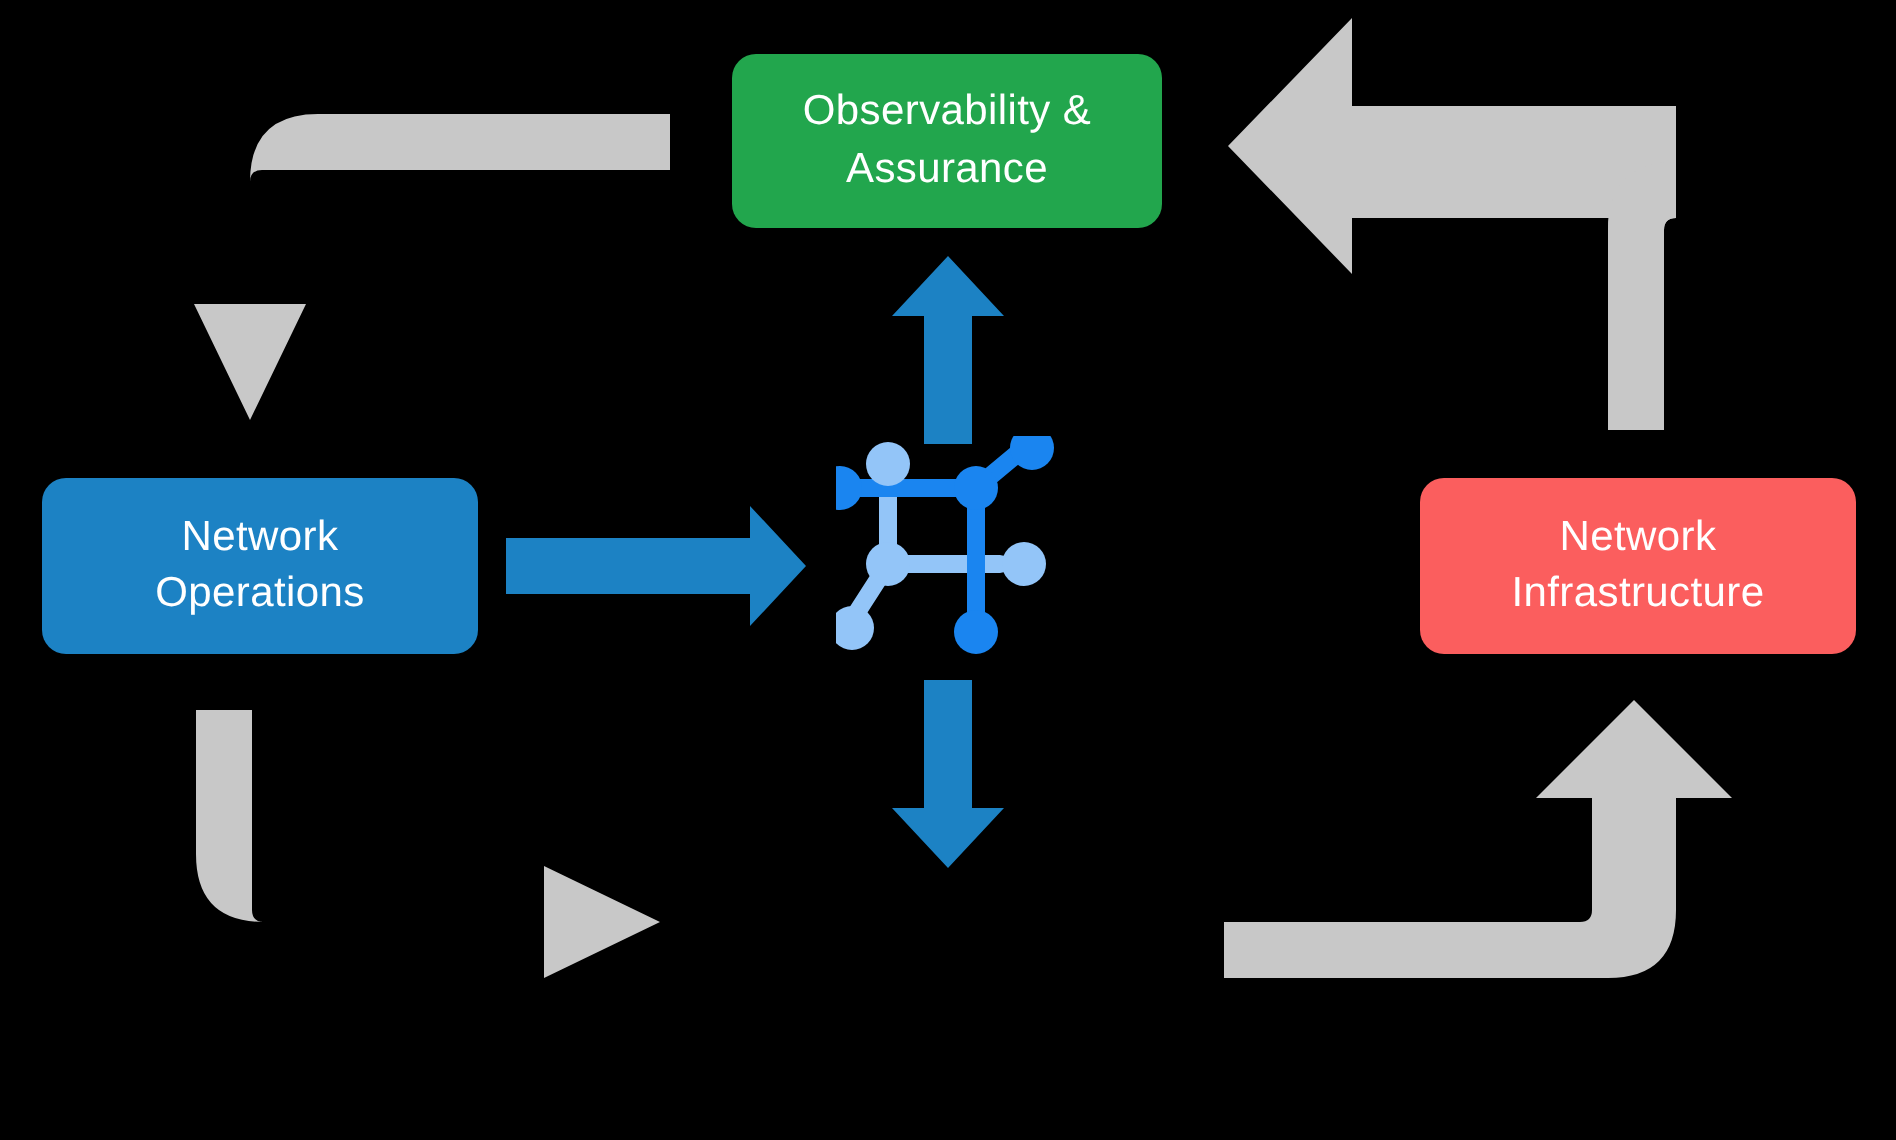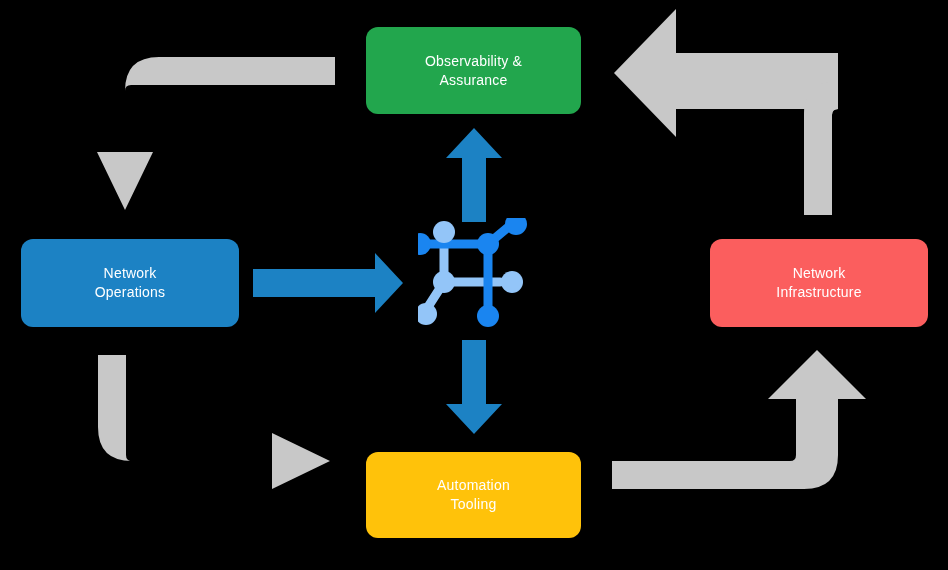--- a/index.html
+++ b/index.html
@@ -16,21 +16,21 @@
     font-family: "Liberation Sans", sans-serif;
   }
   .node-box {
     position: absolute;
     border-radius: 12px;
     display: flex;
     align-items: center;
     justify-content: center;
     text-align: center;
     color: #ffffff;
-    font-size: 14px;
+    font-size: 21px;
     line-height: 1.35;
     font-weight: 400;
     letter-spacing: 0.2px;
     box-sizing: border-box;
     padding: 4px 22px;
     white-space: pre-line;
   }
   #box-observability {
     left: 366px; top: 27px; width: 215px; height: 87px;
     background: #22A64D;
@@ -197,16 +197,14 @@
 
   <div class="node-box" id="box-observability">Observability &amp;
 Assurance</div>
 
   <div class="node-box" id="box-network-operations">Network
 Operations</div>
 
   <div class="node-box" id="box-network-infrastructure">Network
 Infrastructure</div>
 
-  <div class="node-box" id="box-automation-tooling">Automation
-Tooling</div>
 
 </div>
 
 </body></html>

